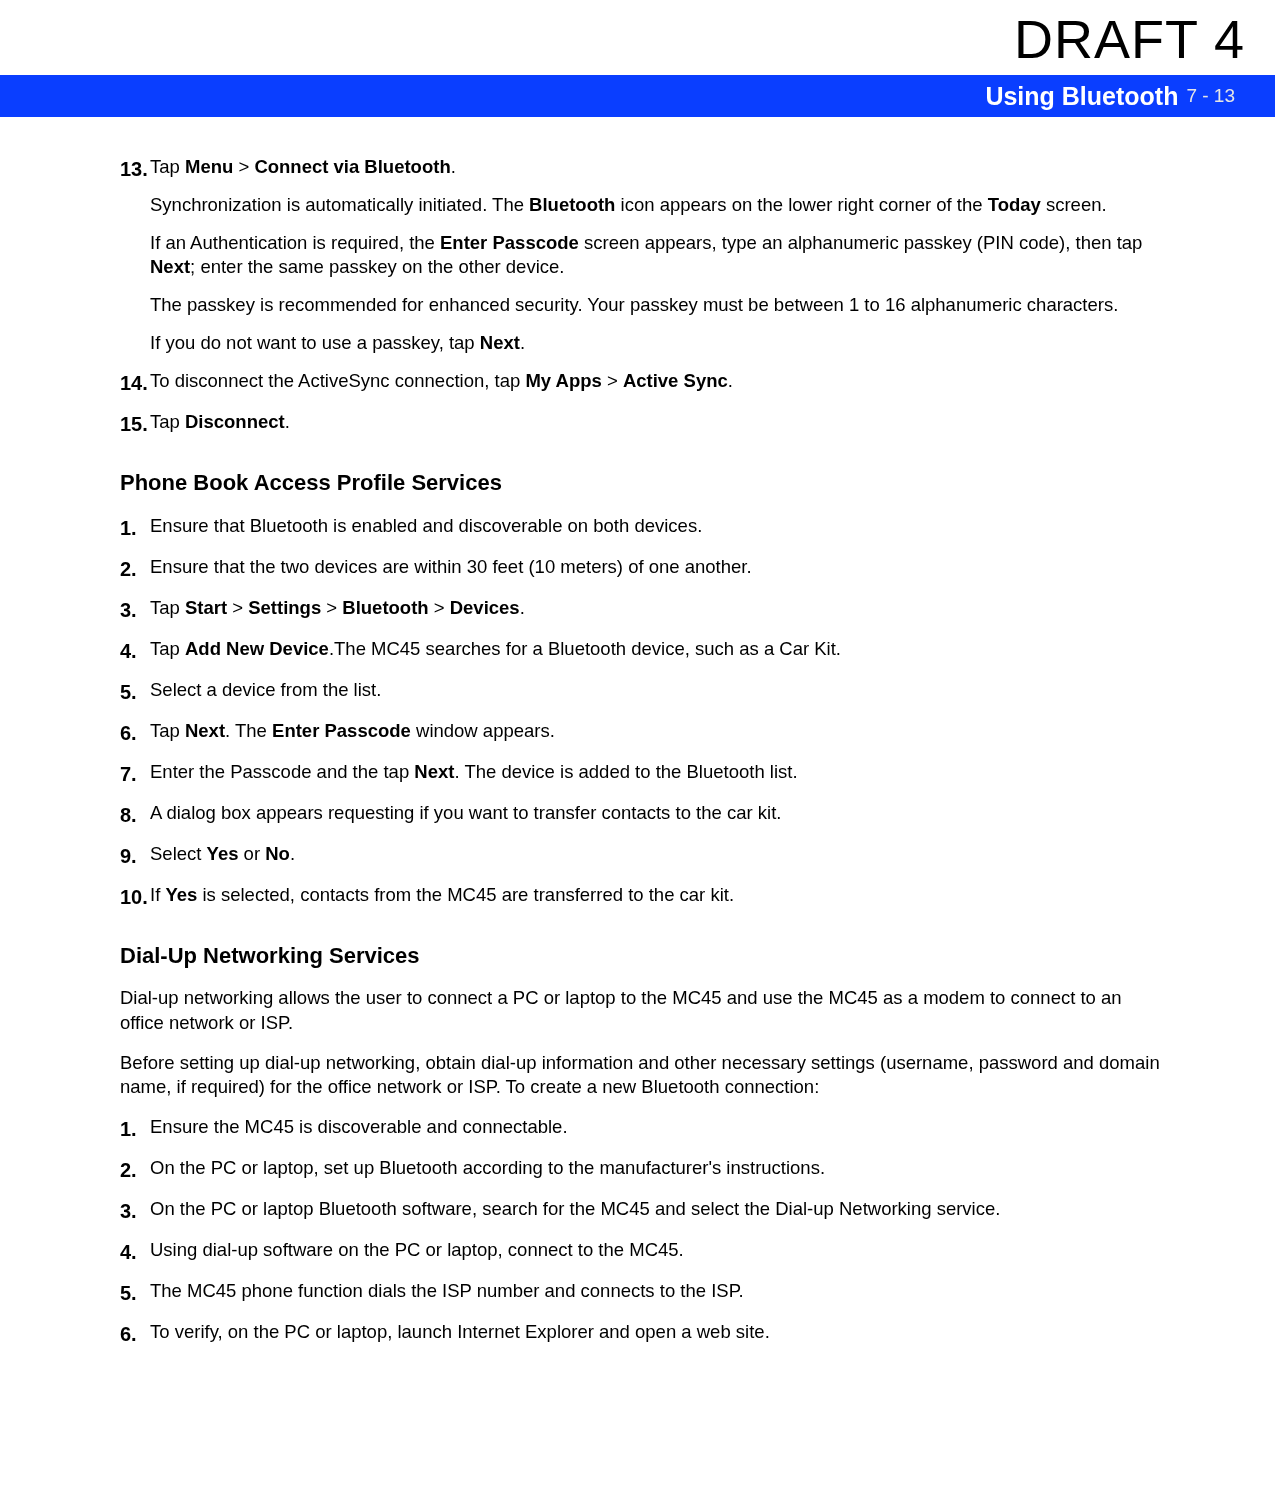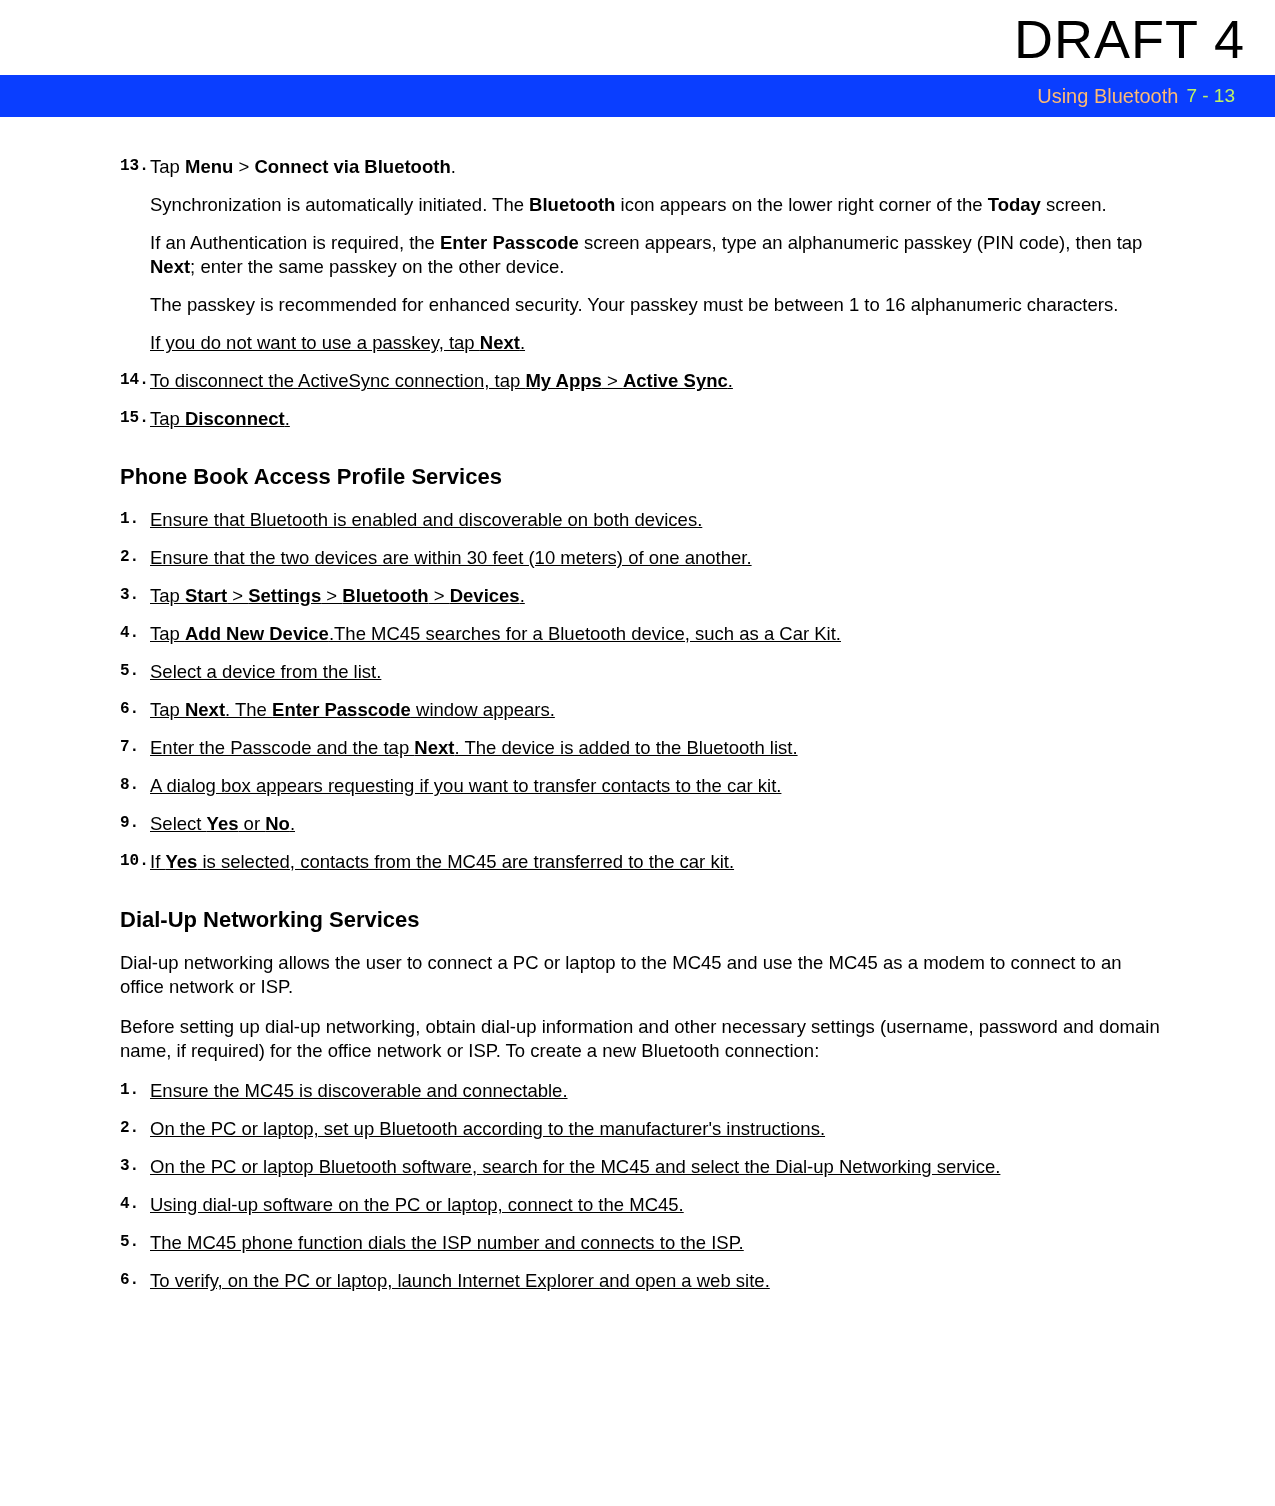--- a/index.html
+++ b/index.html
@@ -26,59 +26,57 @@
       left: 0;
       right: 0;
       height: 42px;
       background: #0a3eff;
       display: flex;
       align-items: center;
       justify-content: flex-end;
       padding-right: 40px;
     }
     .header-bar .title {
-      color: #fdba74;
-      font-size: 20px;
-      font-weight: 400;
+      color: #ffffff;
+      font-size: 25px;
+      font-weight: 700;
     }
     .header-bar .pagenum {
-      color: #bef264;
+      color: #e5e5e5;
       font-size: 19px;
       font-weight: 400;
       margin-left: 8px;
     }
     .content {
       position: absolute;
       top: 155px;
       left: 120px;
       right: 110px;
       font-size: 18.5px;
       line-height: 1.3;
     }
     .step {
       display: flex;
       margin-bottom: 14px;
     }
     .step .num {
       width: 30px;
       flex-shrink: 0;
       font-weight: bold;
-      font-size: 16px;
+      font-size: 20px;
       padding-top: 1px;
-      font-family: Liberation Mono, monospace;
     }
     .step .body {
       flex: 1;
     }
     .step .body p {
       margin-bottom: 14px;
     }
     .step .body p:last-child {
       margin-bottom: 0;
-      text-decoration: underline;
     }
     h2 {
       font-size: 22px;
       font-weight: bold;
       margin-top: 32px;
       margin-bottom: 16px;
     }
     .intro {
       margin-bottom: 16px;
     }

